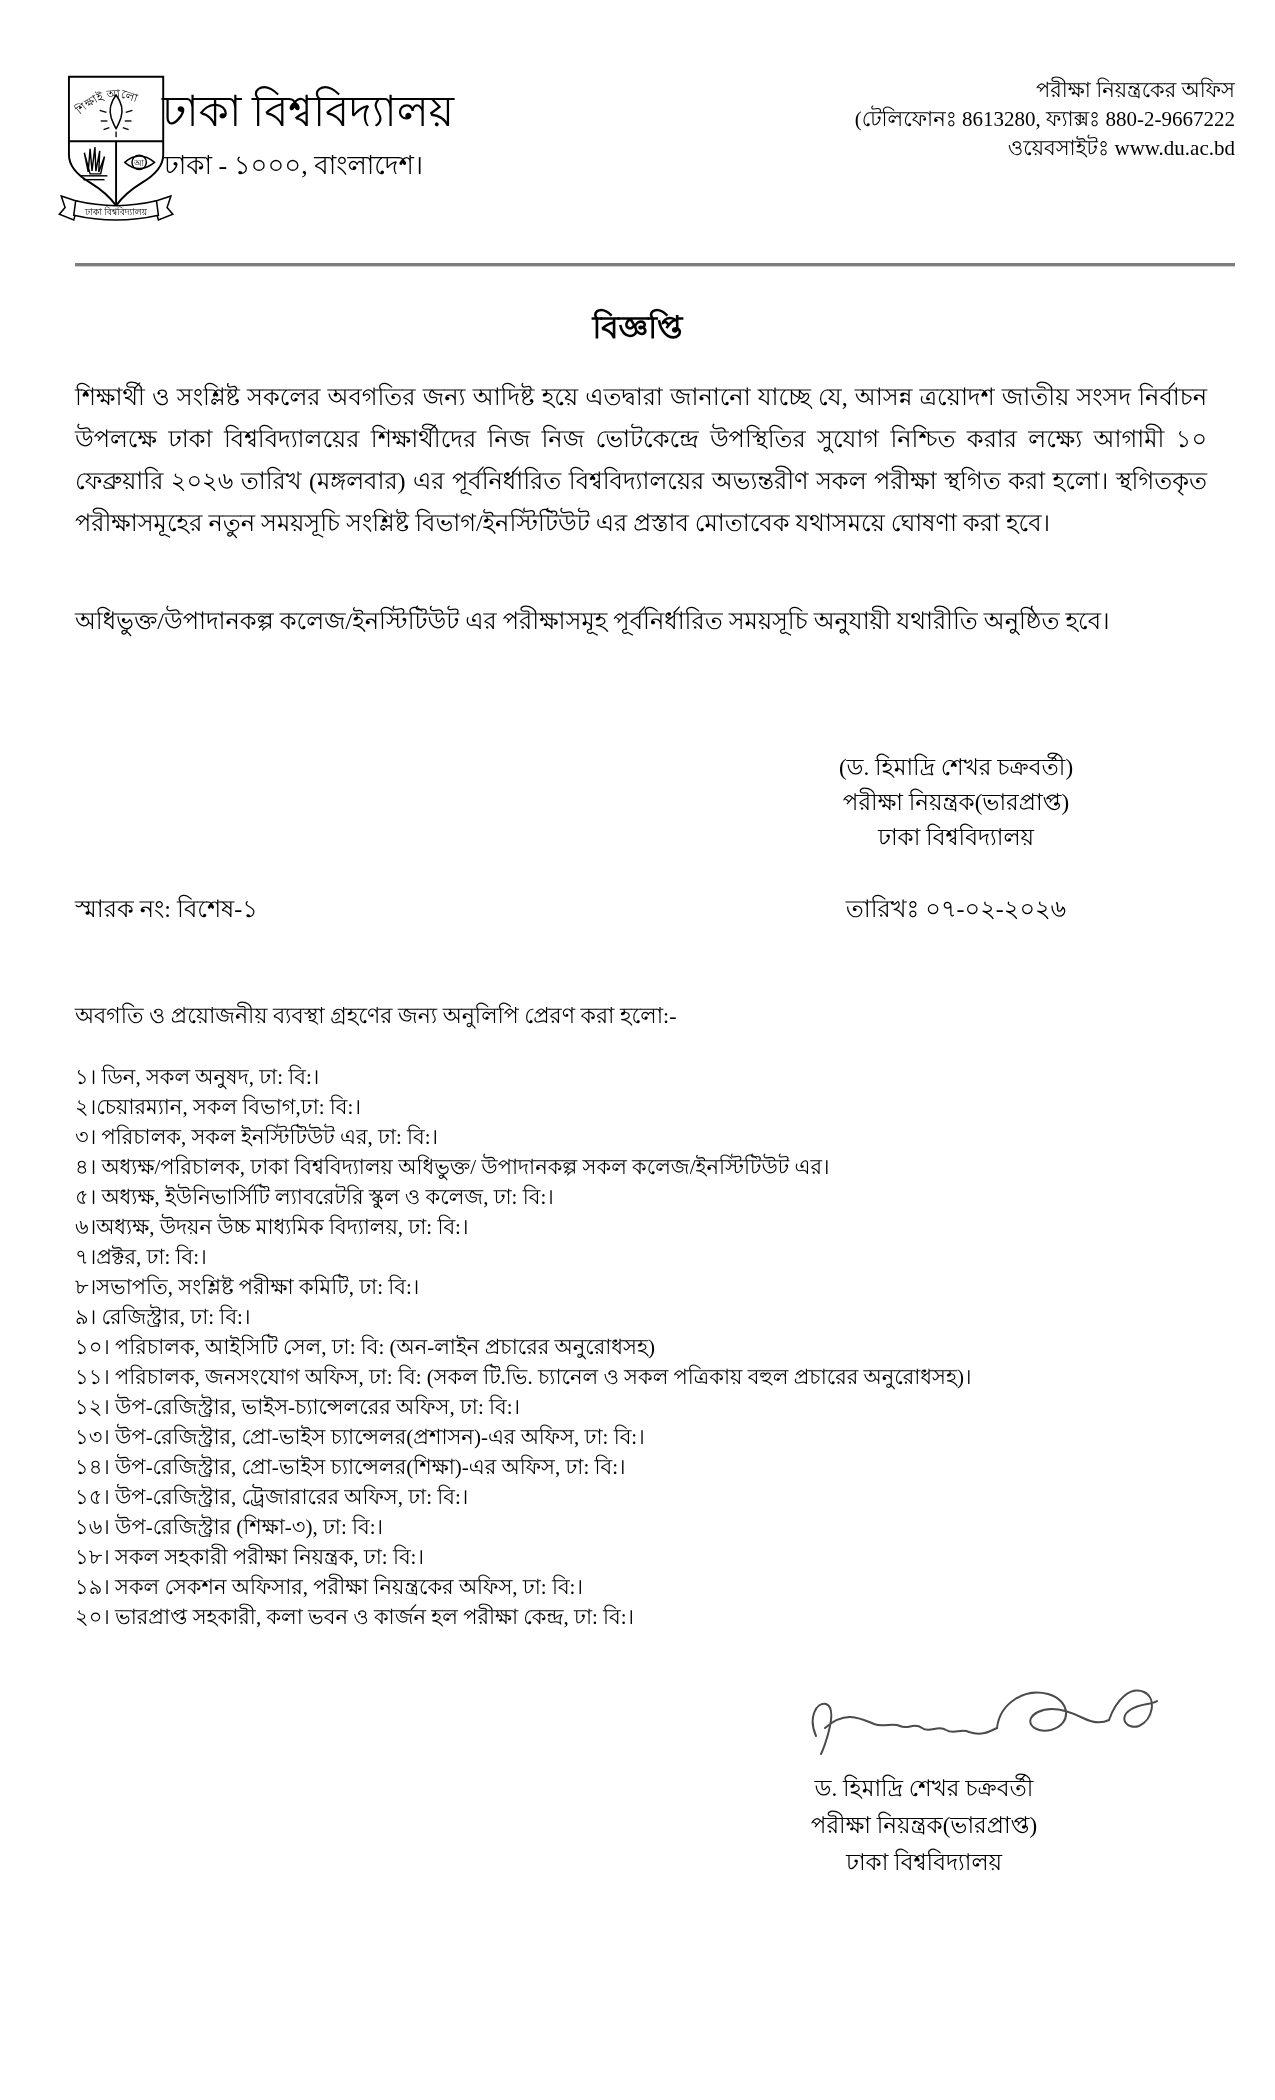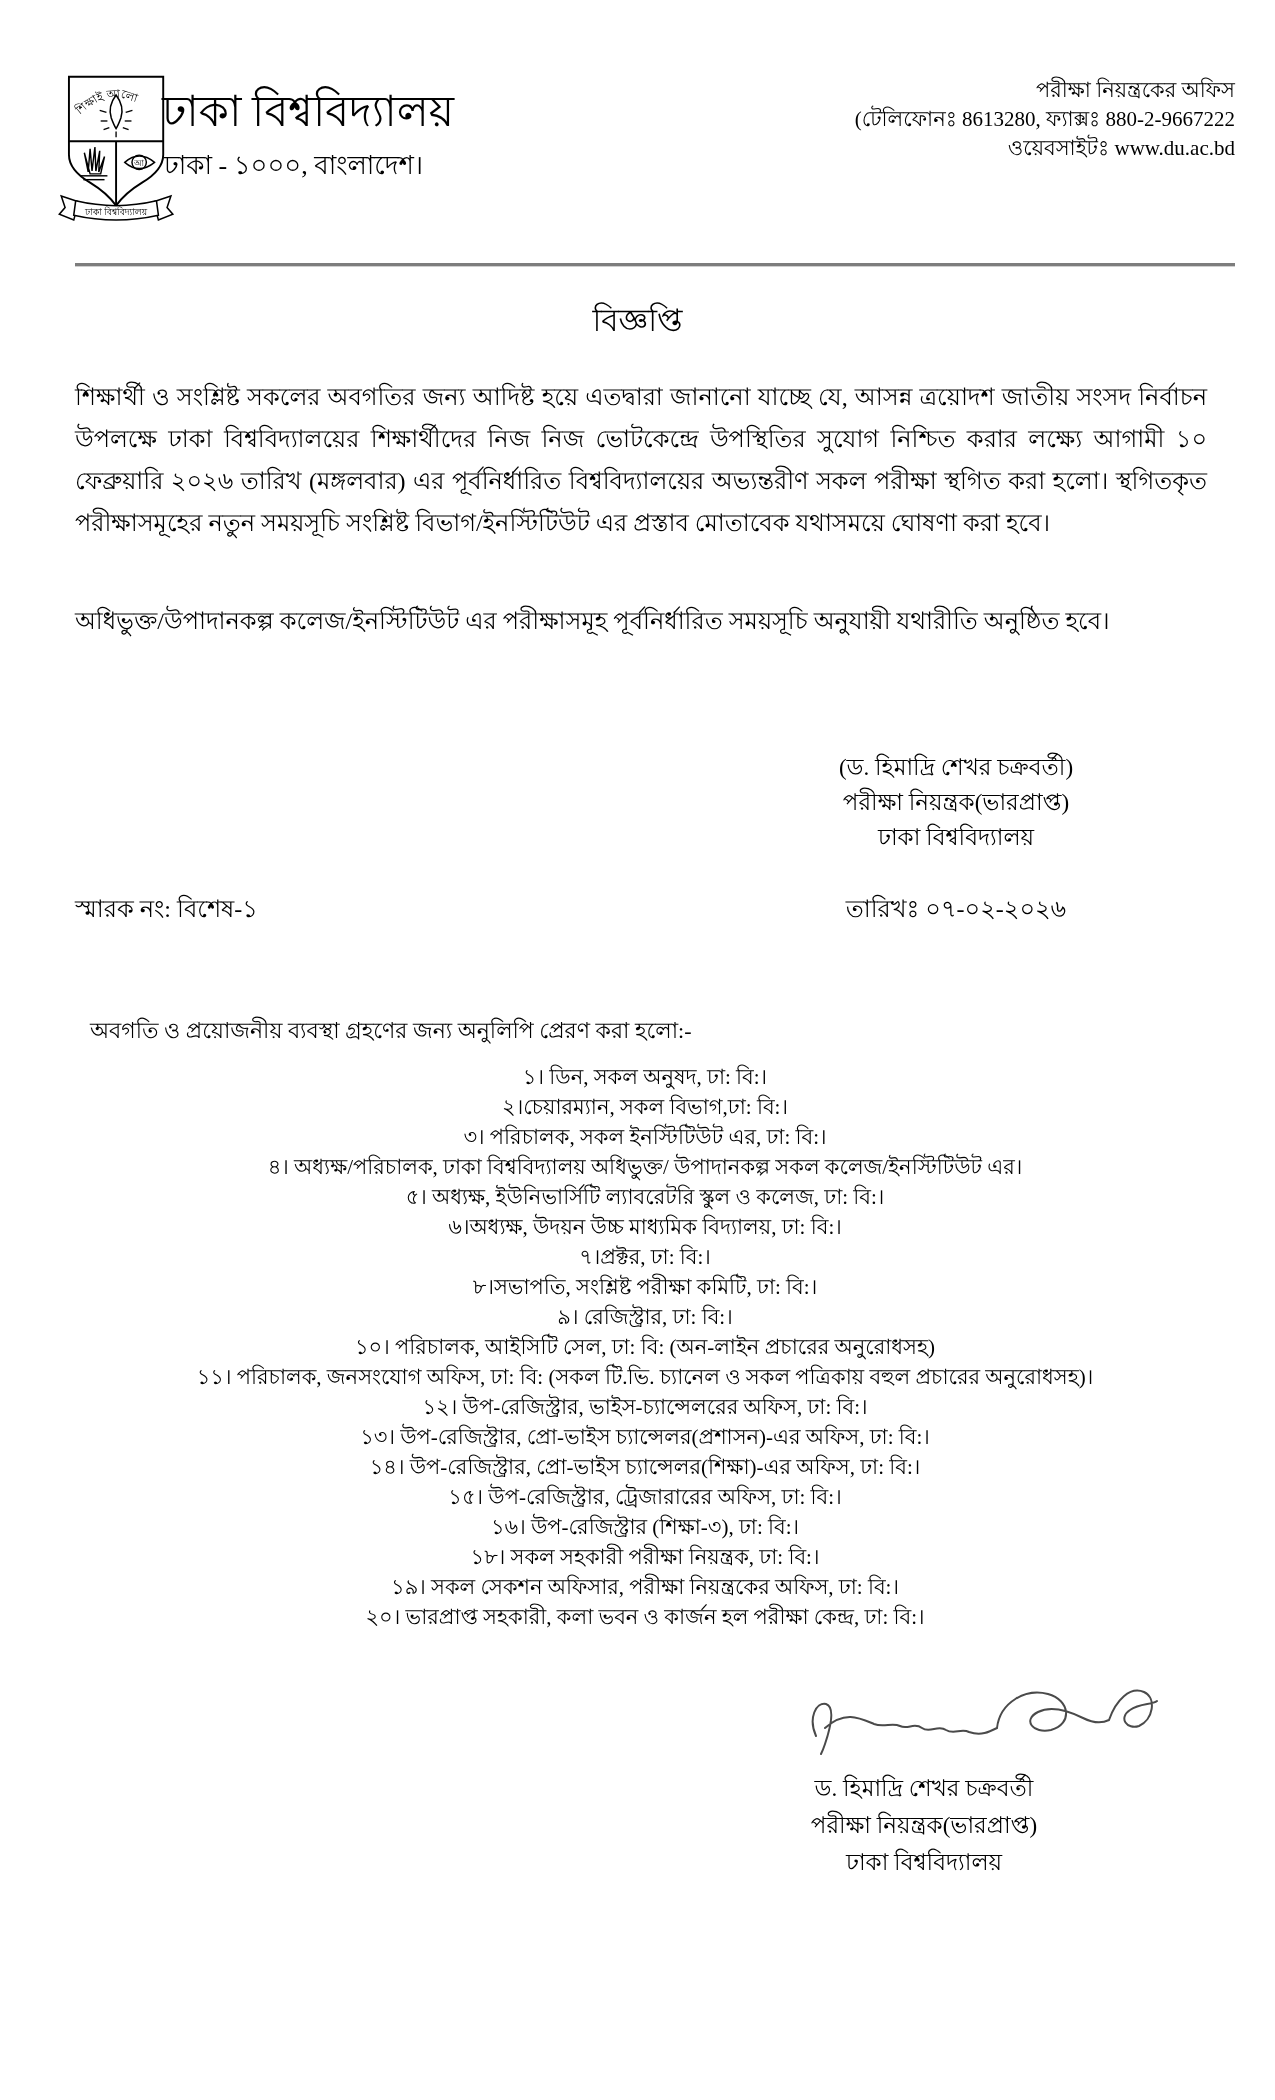--- a/index.html
+++ b/index.html
@@ -12,36 +12,36 @@
 
   
   .logo{position:absolute;left:54px;top:70px;width:128px;height:152px;}
   .univ-name{position:absolute;left:162px;top:88px;font-size:43px;line-height:1.1;white-space:nowrap;}
   .univ-addr{position:absolute;left:164px;top:145px;font-size:26px;white-space:nowrap;}
   .contact{position:absolute;right:40px;top:76px;text-align:right;font-size:21px;line-height:29px;}
   .rule{position:absolute;left:75px;right:40px;top:263px;height:0;
         border-top:3px solid #7d7d7d;border-bottom:1px solid #cfcfcf;}
 
   
-  .title{position:absolute;left:0;right:0;top:296px;margin:0;text-align:center;
-         font-size:31px;font-weight:normal;}
+  .title{position:absolute;left:0;right:0;top:296px;margin:7px;text-align:center;
+         font-size:31px;font-weight:bold;}
   .para{position:absolute;left:75px;width:1132px;margin:0;font-size:24px;
         line-height:42px;text-align:justify;}
   .para1{top:376px;}
   .para2{top:600px;}
 
   
   .sig-top{position:absolute;left:772px;width:368px;top:750px;text-align:center;
            font-size:23px;line-height:35px;}
   .memo-no{position:absolute;left:75px;top:890px;font-size:24px;}
   .memo-date{position:absolute;left:772px;width:368px;top:890px;text-align:center;font-size:24px;}
 
   
-  .dist-intro{position:absolute;left:75px;top:998px;margin:15px;font-size:22px;font-family:Liberation Serif, serif;}
-  .dist-list{position:absolute;left:75px;top:1062px;width:1140px;font-size:21px;line-height:30px;text-align:center;}
+  .dist-intro{position:absolute;left:75px;top:998px;margin:0;font-size:22px;font-family:Liberation Serif, serif;}
+  .dist-list{position:absolute;left:75px;top:1062px;width:1140px;font-size:21px;line-height:30px;}
   .dist-item{white-space:nowrap;}
 
   
   .scribble{position:absolute;left:800px;top:1672px;width:360px;height:100px;}
   .sig-bottom{position:absolute;left:744px;width:360px;top:1770px;text-align:center;
               font-size:23px;line-height:37px;}
 </style>
 </head>
 <body>
 

